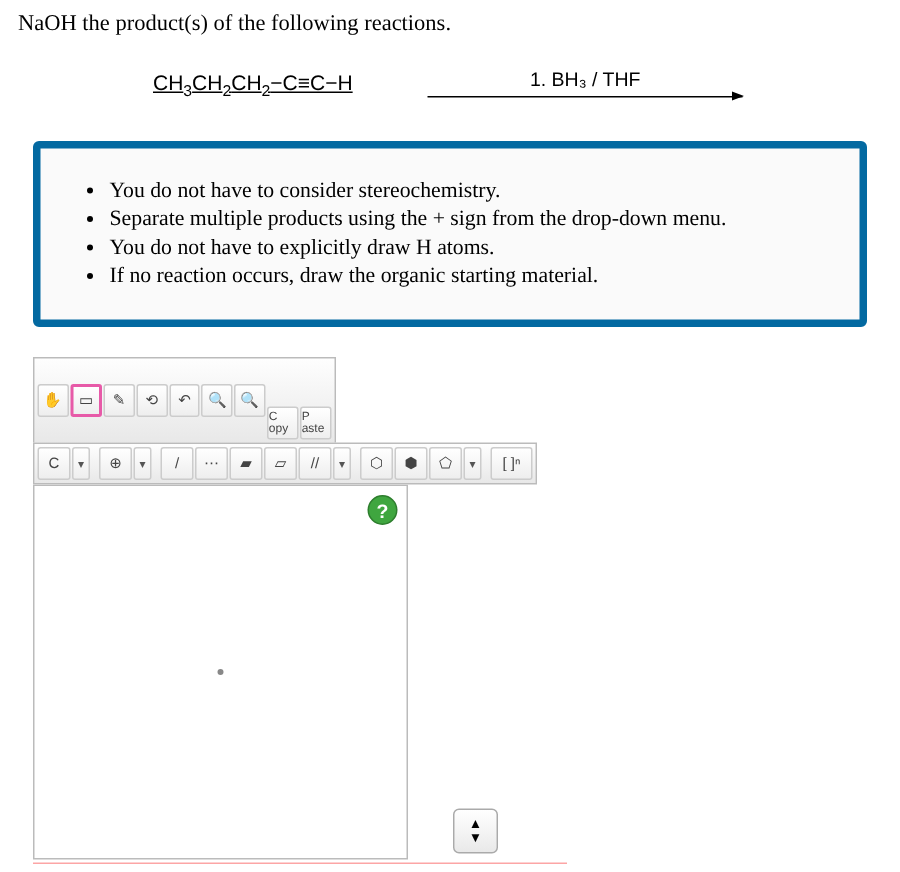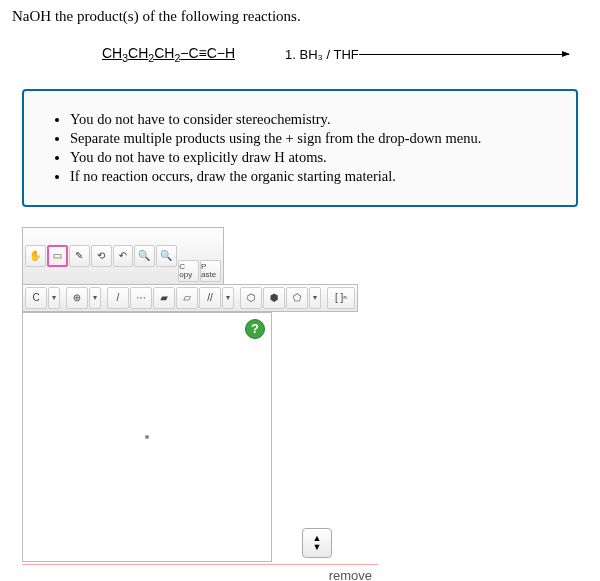--- a/index.html
+++ b/index.html
@@ -16,21 +16,21 @@
     display: flex;
     align-items: center;
     margin: 0 0 25px 90px;
   }
   .sm { font-family: Arial, sans-serif; font-size: 14px; text-decoration: underline; }
   sub { font-size: 0.75em; }
   .arrow-block {
     position: relative;
     margin-left: 50px;
     display: flex;
-    flex-direction: row;
+    flex-direction: column;
     align-items: center;
     font-family: Arial, sans-serif;
     font-size: 13px;
   }
   .arrow-line {
     width: 210px;
     height: 1px;
     background: #000;
     position: relative;
     margin: 4px 0;
@@ -39,21 +39,21 @@
     content: "";
     position: absolute;
     right: -1px;
     top: -3px;
     border-left: 8px solid #000;
     border-top: 3.5px solid transparent;
     border-bottom: 3.5px solid transparent;
   }
   .reagent-top, .reagent-bot { font-size: 13px; }
   .hint-box {
-    border: 2px solid #0369a1;
+    border: 5px solid #0369a1;
     border-radius: 4px;
     background: #fafafa;
     padding: 18px 24px 18px 24px;
     margin: 0 10px 20px 10px;
     font-size: 14.5px;
   }
   .hint-box ul { margin: 0; padding-left: 22px; }
   .hint-box li { margin: 2px 0; }
 
   .editor-wrap { margin-left: 10px; }

